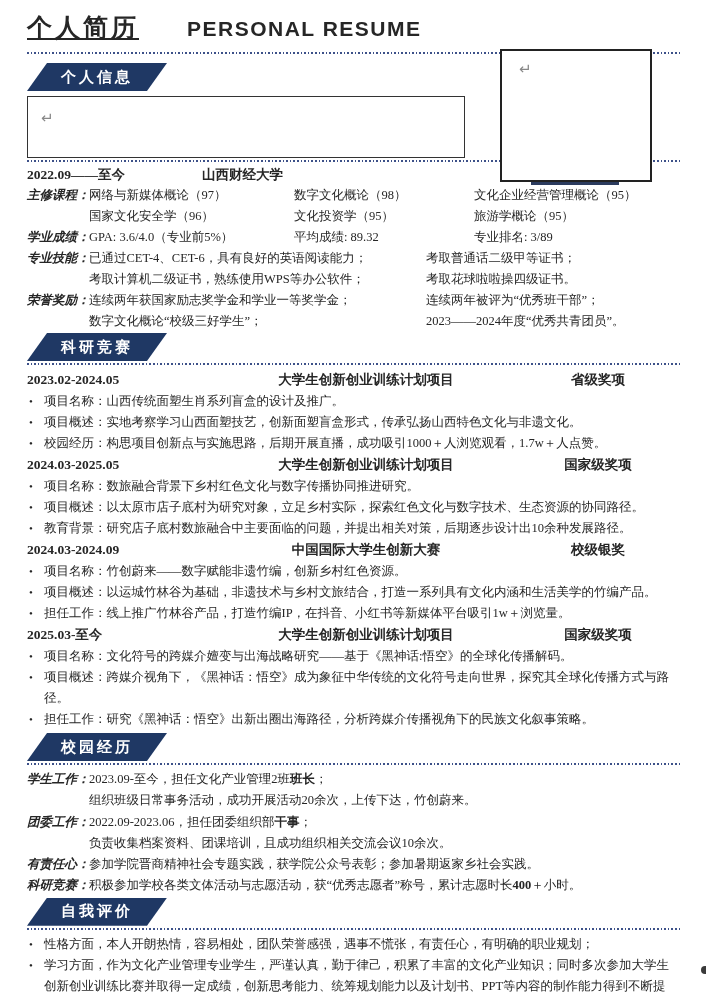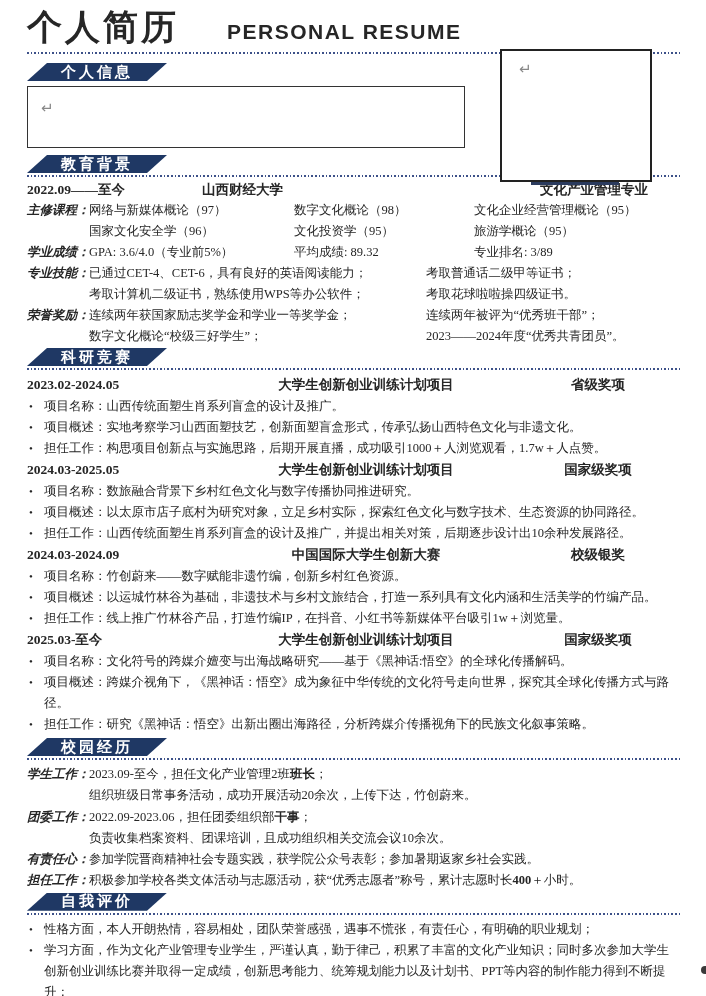--- a/index.html
+++ b/index.html
@@ -9,30 +9,30 @@
     margin:0 auto;
     background:#ffffff;
     font-family:"Liberation Serif","DejaVu Serif",serif;
     color:#262626;
     overflow:hidden;
     box-sizing:border-box;
     padding:8px 26px 0 27px;
   }
   
   .hdr{display:flex;align-items:baseline;gap:48px;height:42px;}
-  .title-cn{font-size:35px;font-weight:600;letter-spacing:3px;line-height:40px;white-space:nowrap;}
+  .title-cn{font-size:25px;font-weight:600;letter-spacing:3px;line-height:40px;white-space:nowrap;text-decoration:underline;}
   .title-en{font-family:"Liberation Sans","DejaVu Sans",sans-serif;font-weight:bold;font-size:21px;letter-spacing:1.5px;white-space:nowrap;}
   
   .dotline{
     height:2px;margin-top:2px;
     background-image:repeating-linear-gradient(90deg,#3d5189 0 1.6px,transparent 1.6px 3.6px);
   }
   
   .banner{
-    width:140px;height:18px;margin-top:7px;
+    width:140px;height:28px;margin-top:7px;
     background:#1f3864;
     clip-path:polygon(20px 0,100% 0,calc(100% - 20px) 100%,0 100%);
     color:#ffffff;font-weight:bold;font-size:15px;letter-spacing:3px;
     display:flex;align-items:center;justify-content:center;
     font-family:"Liberation Serif","DejaVu Serif",serif;
   }
   
   .info-box{
     margin-top:5px;width:438px;height:62px;
     border:1px solid #333;box-sizing:border-box;
@@ -88,21 +88,20 @@
     <div class="title-cn">个人简历</div>
     <div class="title-en">PERSONAL RESUME</div>
   </div>
   <div class="dotline"></div>
 
   <div class="banner" style="margin-top:9px">个人信息</div>
   <div class="info-box">
     <span class="return-mark">↵</span>
   </div>
 
-  <div class="banner">教育背景</div>
   <div class="dotline"></div>
 
   <div class="edu-head">
     <span class="d">2022.09——至今</span>
     <span class="s">山西财经大学</span>
     <span class="m">文化产业管理专业</span>
   </div>
 
   <div class="edu-grid">
     <span class="lbl">主修课程：</span>
@@ -147,32 +146,32 @@
   <div class="dotline"></div>
 
   <div class="blist sp2">
     <div class="entry-head">
       <span class="d">2023.02-2024.05</span>
       <span class="t">大学生创新创业训练计划项目</span>
       <span class="a">省级奖项</span>
     </div>
     <div class="bullet-line"><span class="bullet-dot">•</span><span>项目名称：山西传统面塑生肖系列盲盒的设计及推广。</span></div>
     <div class="bullet-line"><span class="bullet-dot">•</span><span>项目概述：实地考察学习山西面塑技艺，创新面塑盲盒形式，传承弘扬山西特色文化与非遗文化。</span></div>
-    <div class="bullet-line"><span class="bullet-dot">•</span><span>担任工作：构思项目创新点与实施思路，后期开展直播，成功吸引1000＋人浏览观看，1.7w＋人点赞。</span></div>
+    <div class="bullet-line"><span class="bullet-dot">•</span><span>校园经历：构思项目创新点与实施思路，后期开展直播，成功吸引1000＋人浏览观看，1.7w＋人点赞。</span></div>
   </div>
 
   <div class="blist">
     <div class="entry-head">
       <span class="d">2024.03-2025.05</span>
       <span class="t">大学生创新创业训练计划项目</span>
       <span class="a">国家级奖项</span>
     </div>
     <div class="bullet-line"><span class="bullet-dot">•</span><span>项目名称：数旅融合背景下乡村红色文化与数字传播协同推进研究。</span></div>
     <div class="bullet-line"><span class="bullet-dot">•</span><span>项目概述：以太原市店子底村为研究对象，立足乡村实际，探索红色文化与数字技术、生态资源的协同路径。</span></div>
-    <div class="bullet-line"><span class="bullet-dot">•</span><span>担任工作：山西传统面塑生肖系列盲盒的设计及推广，并提出相关对策，后期逐步设计出10余种发展路径。</span></div>
+    <div class="bullet-line"><span class="bullet-dot">•</span><span>教育背景：研究店子底村数旅融合中主要面临的问题，并提出相关对策，后期逐步设计出10余种发展路径。</span></div>
   </div>
 
   <div class="blist">
     <div class="entry-head">
       <span class="d">2024.03-2024.09</span>
       <span class="t">中国国际大学生创新大赛</span>
       <span class="a">校级银奖</span>
     </div>
     <div class="bullet-line"><span class="bullet-dot">•</span><span>项目名称：竹创蔚来——数字赋能非遗竹编，创新乡村红色资源。</span></div>
     <div class="bullet-line"><span class="bullet-dot">•</span><span>项目概述：以运城竹林谷为基础，非遗技术与乡村文旅结合，打造一系列具有文化内涵和生活美学的竹编产品。</span></div>
@@ -208,21 +207,21 @@
     </div>
     <div class="campus-row">
       <span></span>
         <span>负责收集档案资料、团课培训，且成功组织相关交流会议10余次。</span>
     </div>
     <div class="campus-row">
       <span class="lbl">有责任心：</span>
       <span><span>参加学院晋商精神社会专题实践，获学院公众号表彰；参加暑期返家乡社会实践。</span></span>
     </div>
     <div class="campus-row">
-      <span class="lbl">担任工作：</span>
+      <span class="lbl">科研竞赛：</span>
       <span><span>积极参加学校各类文体活动与志愿活动，获“优秀志愿者”称号，累计志愿时长</span><b class="inl">400</b><span>＋小时。</span></span>
     </div>
   </div>
 
   <div class="banner" style="margin-top:1px">自我评价</div>
   <div class="dotline"></div>
 
   <div class="self">
     <div class="bullet-line"><span class="bullet-dot">•</span><span>性格方面，本人开朗热情，容易相处，团队荣誉感强，遇事不慌张，有责任心，有明确的职业规划；</span></div>
     <div class="bullet-line"><span class="bullet-dot">•</span><span>学习方面，作为文化产业管理专业学生，严谨认真，勤于律己，积累了丰富的文化产业知识；同时多次参加大学生创新创业训练比赛并取得一定成绩，创新思考能力、统筹规划能力以及计划书、PPT等内容的制作能力得到不断提升；</span></div>

